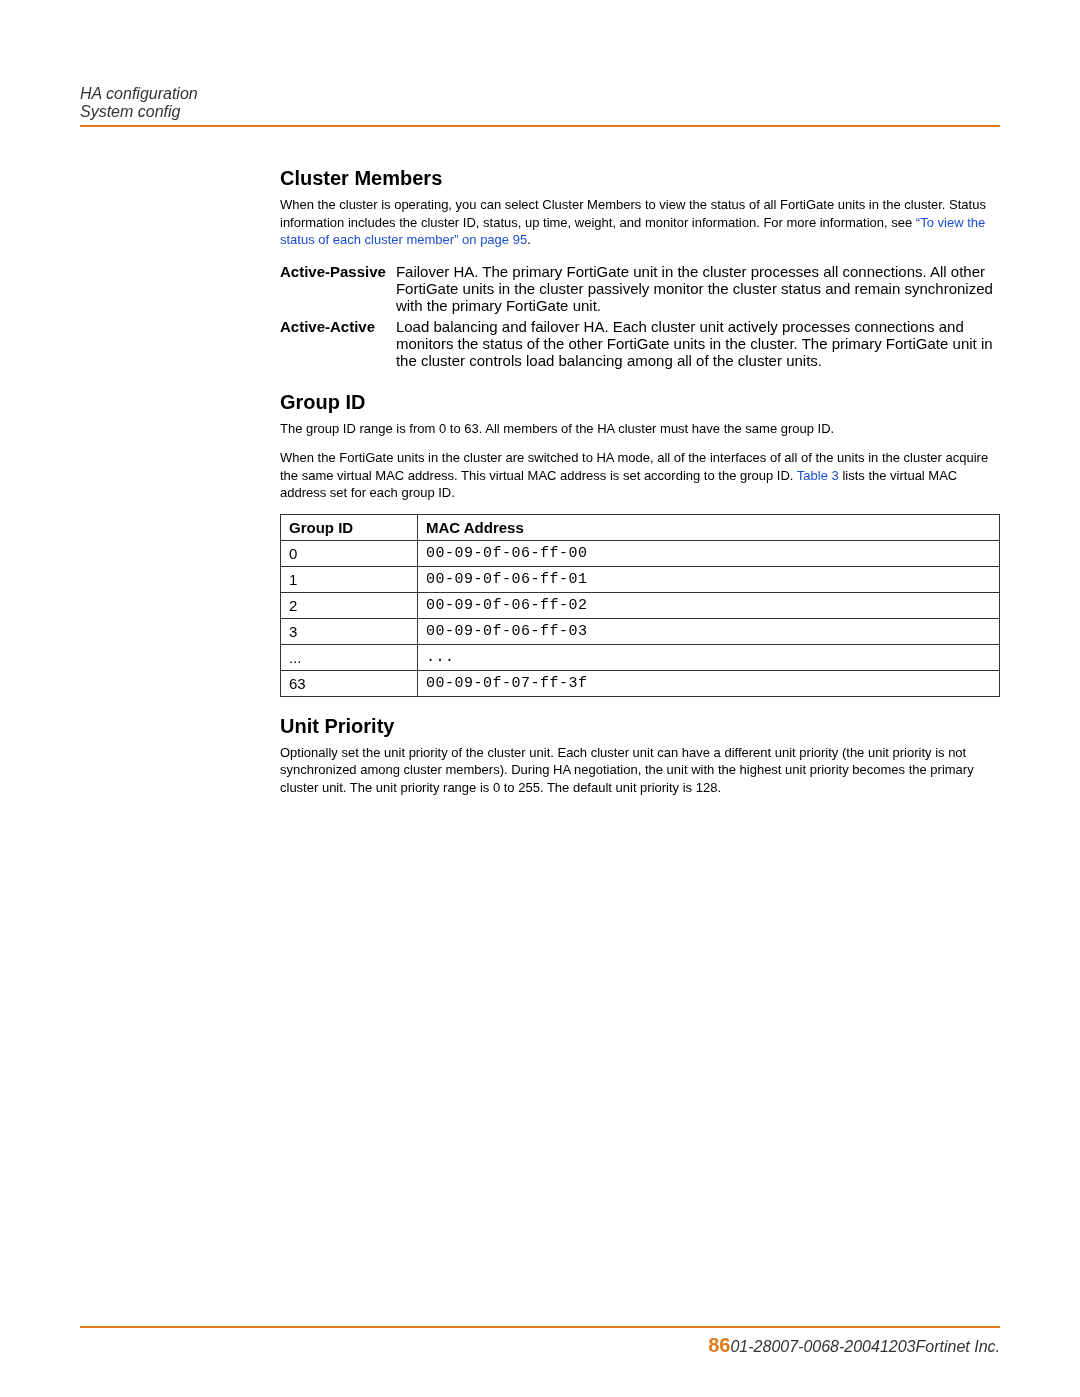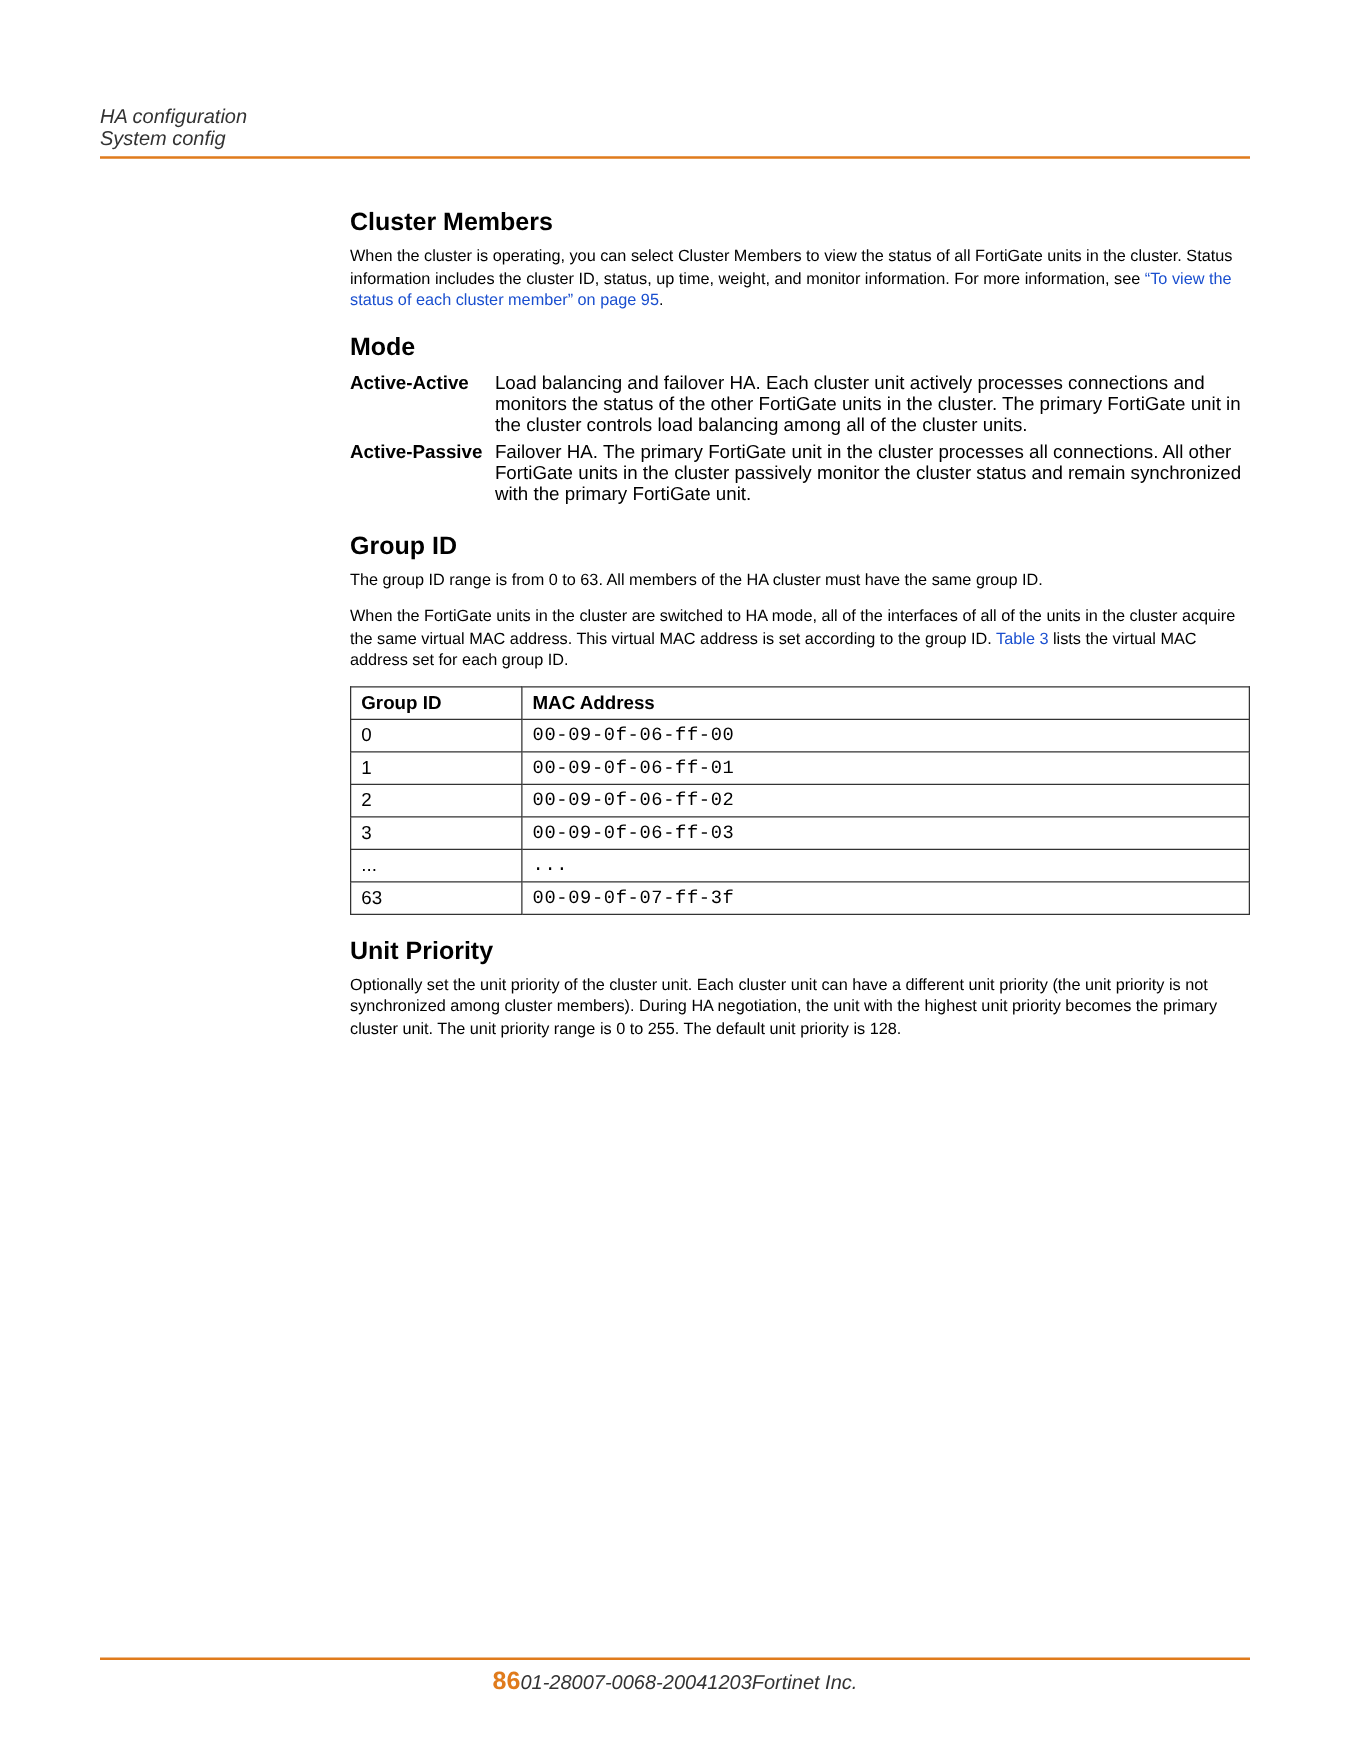--- a/index.html
+++ b/index.html
@@ -93,21 +93,21 @@
     right: 80px;
     bottom: 40px;
   }
   .footer-rule {
     border: none;
     border-top: 2px solid #e07b1c;
     margin: 0 0 6px 0;
   }
   .footer-row {
     display: flex;
-    justify-content: center;
+    justify-content: flex-end;
     align-items: baseline;
     font-size: 16px;
   }
   .footer-page {
     color: #e07b1c;
     font-weight: bold;
     font-size: 20px;
   }
   .footer-center {
     font-style: italic;
@@ -129,30 +129,29 @@
   </div>
   <hr class="header-rule">
 
   <div class="content">
 
     <h2>Cluster Members</h2>
     <p>
       <span>When the cluster is operating, you can select Cluster Members to view the status of all FortiGate units in the cluster. Status information includes the cluster ID, status, up time, weight, and monitor information. For more information, see </span><span class="crossref">“To view the status of each cluster member” on page 95</span><span>.</span>
     </p>
 
-    <h2>Mode</h2>
     <table class="mode-table">
       <tbody>
           <tr>
+        <td class="term">Active-Passive</td>
+        <td>Failover HA. The primary FortiGate unit in the cluster processes all connections. All other FortiGate units in the cluster passively monitor the cluster status and remain synchronized with the primary FortiGate unit.</td>
+      </tr>
+      <tr>
         <td class="term">Active-Active</td>
         <td>Load balancing and failover HA. Each cluster unit actively processes connections and monitors the status of the other FortiGate units in the cluster. The primary FortiGate unit in the cluster controls load balancing among all of the cluster units.</td>
-      </tr>
-      <tr>
-        <td class="term">Active-Passive</td>
-        <td>Failover HA. The primary FortiGate unit in the cluster processes all connections. All other FortiGate units in the cluster passively monitor the cluster status and remain synchronized with the primary FortiGate unit.</td>
       </tr>
     </tbody>
       </table>
 
     <h2>Group ID</h2>
     <p>The group ID range is from 0 to 63. All members of the HA cluster must have the same group ID.</p>
     <p>
       <span>When the FortiGate units in the cluster are switched to HA mode, all of the interfaces of all of the units in the cluster acquire the same virtual MAC address. This virtual MAC address is set according to the group ID. </span><span class="crossref">Table 3</span><span> lists the virtual MAC address set for each group ID.</span>
     </p>
 

